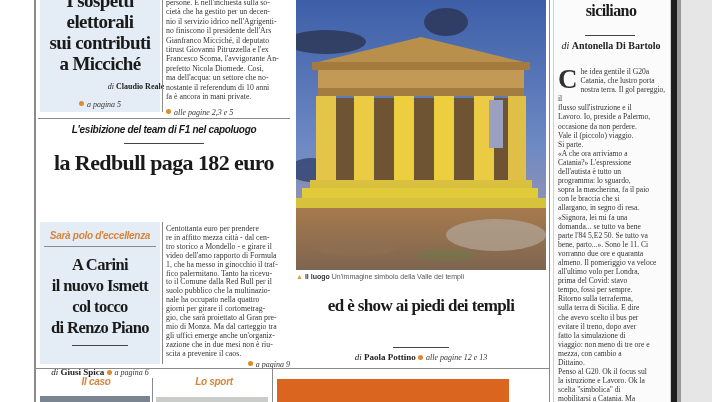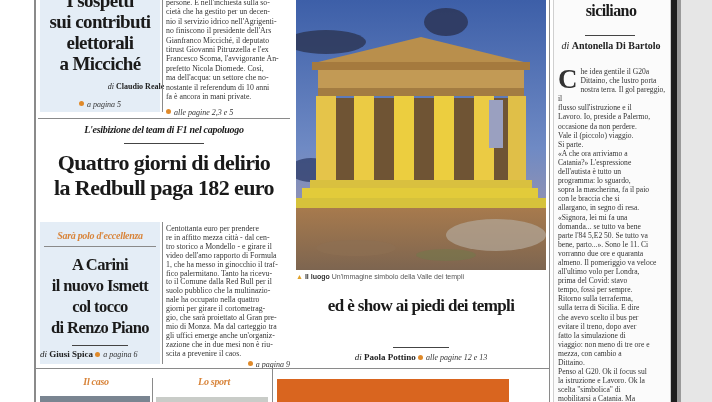--- a/index.html
+++ b/index.html
@@ -5,42 +5,42 @@
   html,body{margin:0;padding:0;}
   body{width:712px;height:402px;overflow:hidden;background:#ffffff;position:relative;font-family:"Liberation Serif","DejaVu Serif",serif;color:#1a1a1a;}
   .abs{position:absolute;}
   .page{position:absolute;left:34px;top:0;width:643px;height:402px;background:#fff;}
   .leftborder{position:absolute;left:34px;top:0;width:2px;height:402px;background:#8a8a8a;}
   .rightbar{position:absolute;left:671px;top:0;width:6px;height:402px;background:#1e1e1e;}
   .rightbar2{position:absolute;left:677px;top:0;width:4px;height:402px;background:#9a9a9a;}
   .rightgray{position:absolute;left:681px;top:0;width:31px;height:402px;background:#e6e6e6;}
   .bluebox{background:#e4edf6;}
   .head{font-family:"Liberation Serif","DejaVu Serif",serif;font-weight:bold;color:#1a1a1a;text-align:center;letter-spacing:-0.6px;}
-  .kicker{font-family:Liberation Serif, serif;font-style:italic;font-weight:bold;text-align:center;font-size:11px;letter-spacing:-0.3px;}
+  .kicker{font-family:Liberation Sans, sans-serif;font-style:italic;font-weight:bold;text-align:center;font-size:11px;letter-spacing:-0.3px;}
   .orange{color:#d8843a;text-align:center;}
   .dot{display:inline-block;width:5px;height:5px;border-radius:50%;background:#e08a2a;margin-right:3px;vertical-align:middle;}
   .ref{font-style:italic;font-size:8px;color:#333;}
   .byline{font-size:9px;color:#222;}
   .byline b{font-weight:bold;}
   .body{font-family:"Liberation Serif",serif;font-size:8.2px;line-height:10.6px;color:#333;text-align:justify;}
   .rule{position:absolute;background:#8a8a8a;}
   .shortrule{position:absolute;height:1px;background:#444;}
   .dropcap{float:left;font-size:27px;line-height:22px;font-weight:bold;margin-right:3px;margin-top:1px;}
 </style>
 </head>
 <body>
 
 <div class="page"></div>
 <div class="leftborder"></div>
 
 <div class="abs bluebox" style="left:40px;top:0;width:120px;height:112px;"></div>
 <div class="abs head" style="left:40px;top:-10px;width:120px;font-size:19px;line-height:21px;">
   <div>I sospetti</div>
+  <div>elettorali</div>
   <div>sui contributi</div>
-  <div>elettorali</div>
   <div>a Micciché</div>
 </div>
 <div class="abs byline" style="left:40px;top:82px;width:120px;text-align:center;font-size:8px;margin-left:36px;">
   <i>di</i>
   <b>Claudio Reale</b>
 </div>
 <div class="abs" style="left:40px;top:93px;width:120px;text-align:center;">
   <span class="dot"></span><span class="ref">a pagina 5</span>
 </div>
 
@@ -61,35 +61,34 @@
 </div>
 <div class="abs" style="left:166px;top:101px;width:124px;">
   <span class="dot"></span><span class="ref">alle pagine 2,3 e 5</span>
 </div>
 
 <div class="rule" style="left:38px;top:118px;width:252px;height:1px;"></div>
 
 <div class="abs kicker" style="left:38px;top:124px;width:252px;color:#1a1a1a;font-size:10px;">L'esibizione del team di F1 nel capoluogo</div>
 <div class="shortrule" style="left:124px;top:143px;width:80px;"></div>
 <div class="abs head" style="left:36px;top:150px;width:256px;font-size:22px;line-height:25px;">
-  <div>Quattro giorni di delirio</div>
   <div>la Redbull paga 182 euro</div>
 </div>
 
 <div class="abs bluebox" style="left:40px;top:222px;width:120px;height:142px;"></div>
 <div class="abs kicker orange" style="left:40px;top:230px;width:120px;font-size:10px;">Sarà polo d'eccellenza</div>
 <div class="rule" style="left:44px;top:246px;width:112px;height:1px;"></div>
 <div class="abs head" style="left:38px;top:254px;width:124px;font-size:16.5px;line-height:21px;">
   <div>A Carini</div>
   <div>il nuovo Ismett</div>
   <div>col tocco</div>
   <div>di Renzo Piano</div>
 </div>
 <div class="shortrule" style="left:72px;top:345px;width:56px;"></div>
-<div class="abs byline" style="left:40px;top:349px;width:120px;text-align:left;font-size:9px;">
+<div class="abs byline" style="left:40px;top:367px;width:120px;text-align:center;font-size:9px;">
   <i>di</i>
   <b>Giusi Spica</b>
   <span class="dot"></span><span class="ref">a pagina 6</span>
 </div>
 
 <div class="rule" style="left:162px;top:222px;width:1px;height:142px;"></div>
 
 <div class="abs body" style="left:166px;top:225px;width:124px;font-size:7.8px;line-height:8.9px;">
   <div>Centottanta euro per prendere</div>
   <div>re in affitto mezza città - dal cen-</div>
@@ -186,21 +185,21 @@
 <div class="abs" style="left:553px;top:0;width:116px;height:402px;background:#fbfbfb;border-left:1px solid #d0d0d0;border-right:1px solid #d0d0d0;"></div>
 <div class="abs head" style="left:553px;top:2px;width:116px;font-weight:bold;font-size:16px;line-height:18px;">siciliano</div>
 <div class="shortrule" style="left:585px;top:35px;width:50px;"></div>
 <div class="abs byline" style="left:553px;top:40px;width:116px;text-align:center;font-size:10px;">
   <i>di</i>
   <b>Antonella Di Bartolo</b>
 </div>
 <div class="abs body" style="left:558px;top:67px;width:108px;font-size:7.6px;line-height:9.1px;text-align:left;">
   <span class="dropcap">C</span>
   <div>he idea gentile il G20a</div>
-  <div>Dittaino, che lustro porta</div>
+  <div>Catania, che lustro porta</div>
   <div>nostra terra. Il gol pareggio, il</div>
   <div>flusso sull'istruzione e il</div>
   <div>Lavoro. Io, preside a Palermo,</div>
   <div>occasione da non perdere.</div>
   <div>Vale il (piccolo) viaggio.</div>
   <div>Si parte.</div>
   <div>«A che ora arriviamo a</div>
   <div>Catania?» L'espressione</div>
   <div>dell'autista è tutto un</div>
   <div>programma: lo sguardo,</div>

